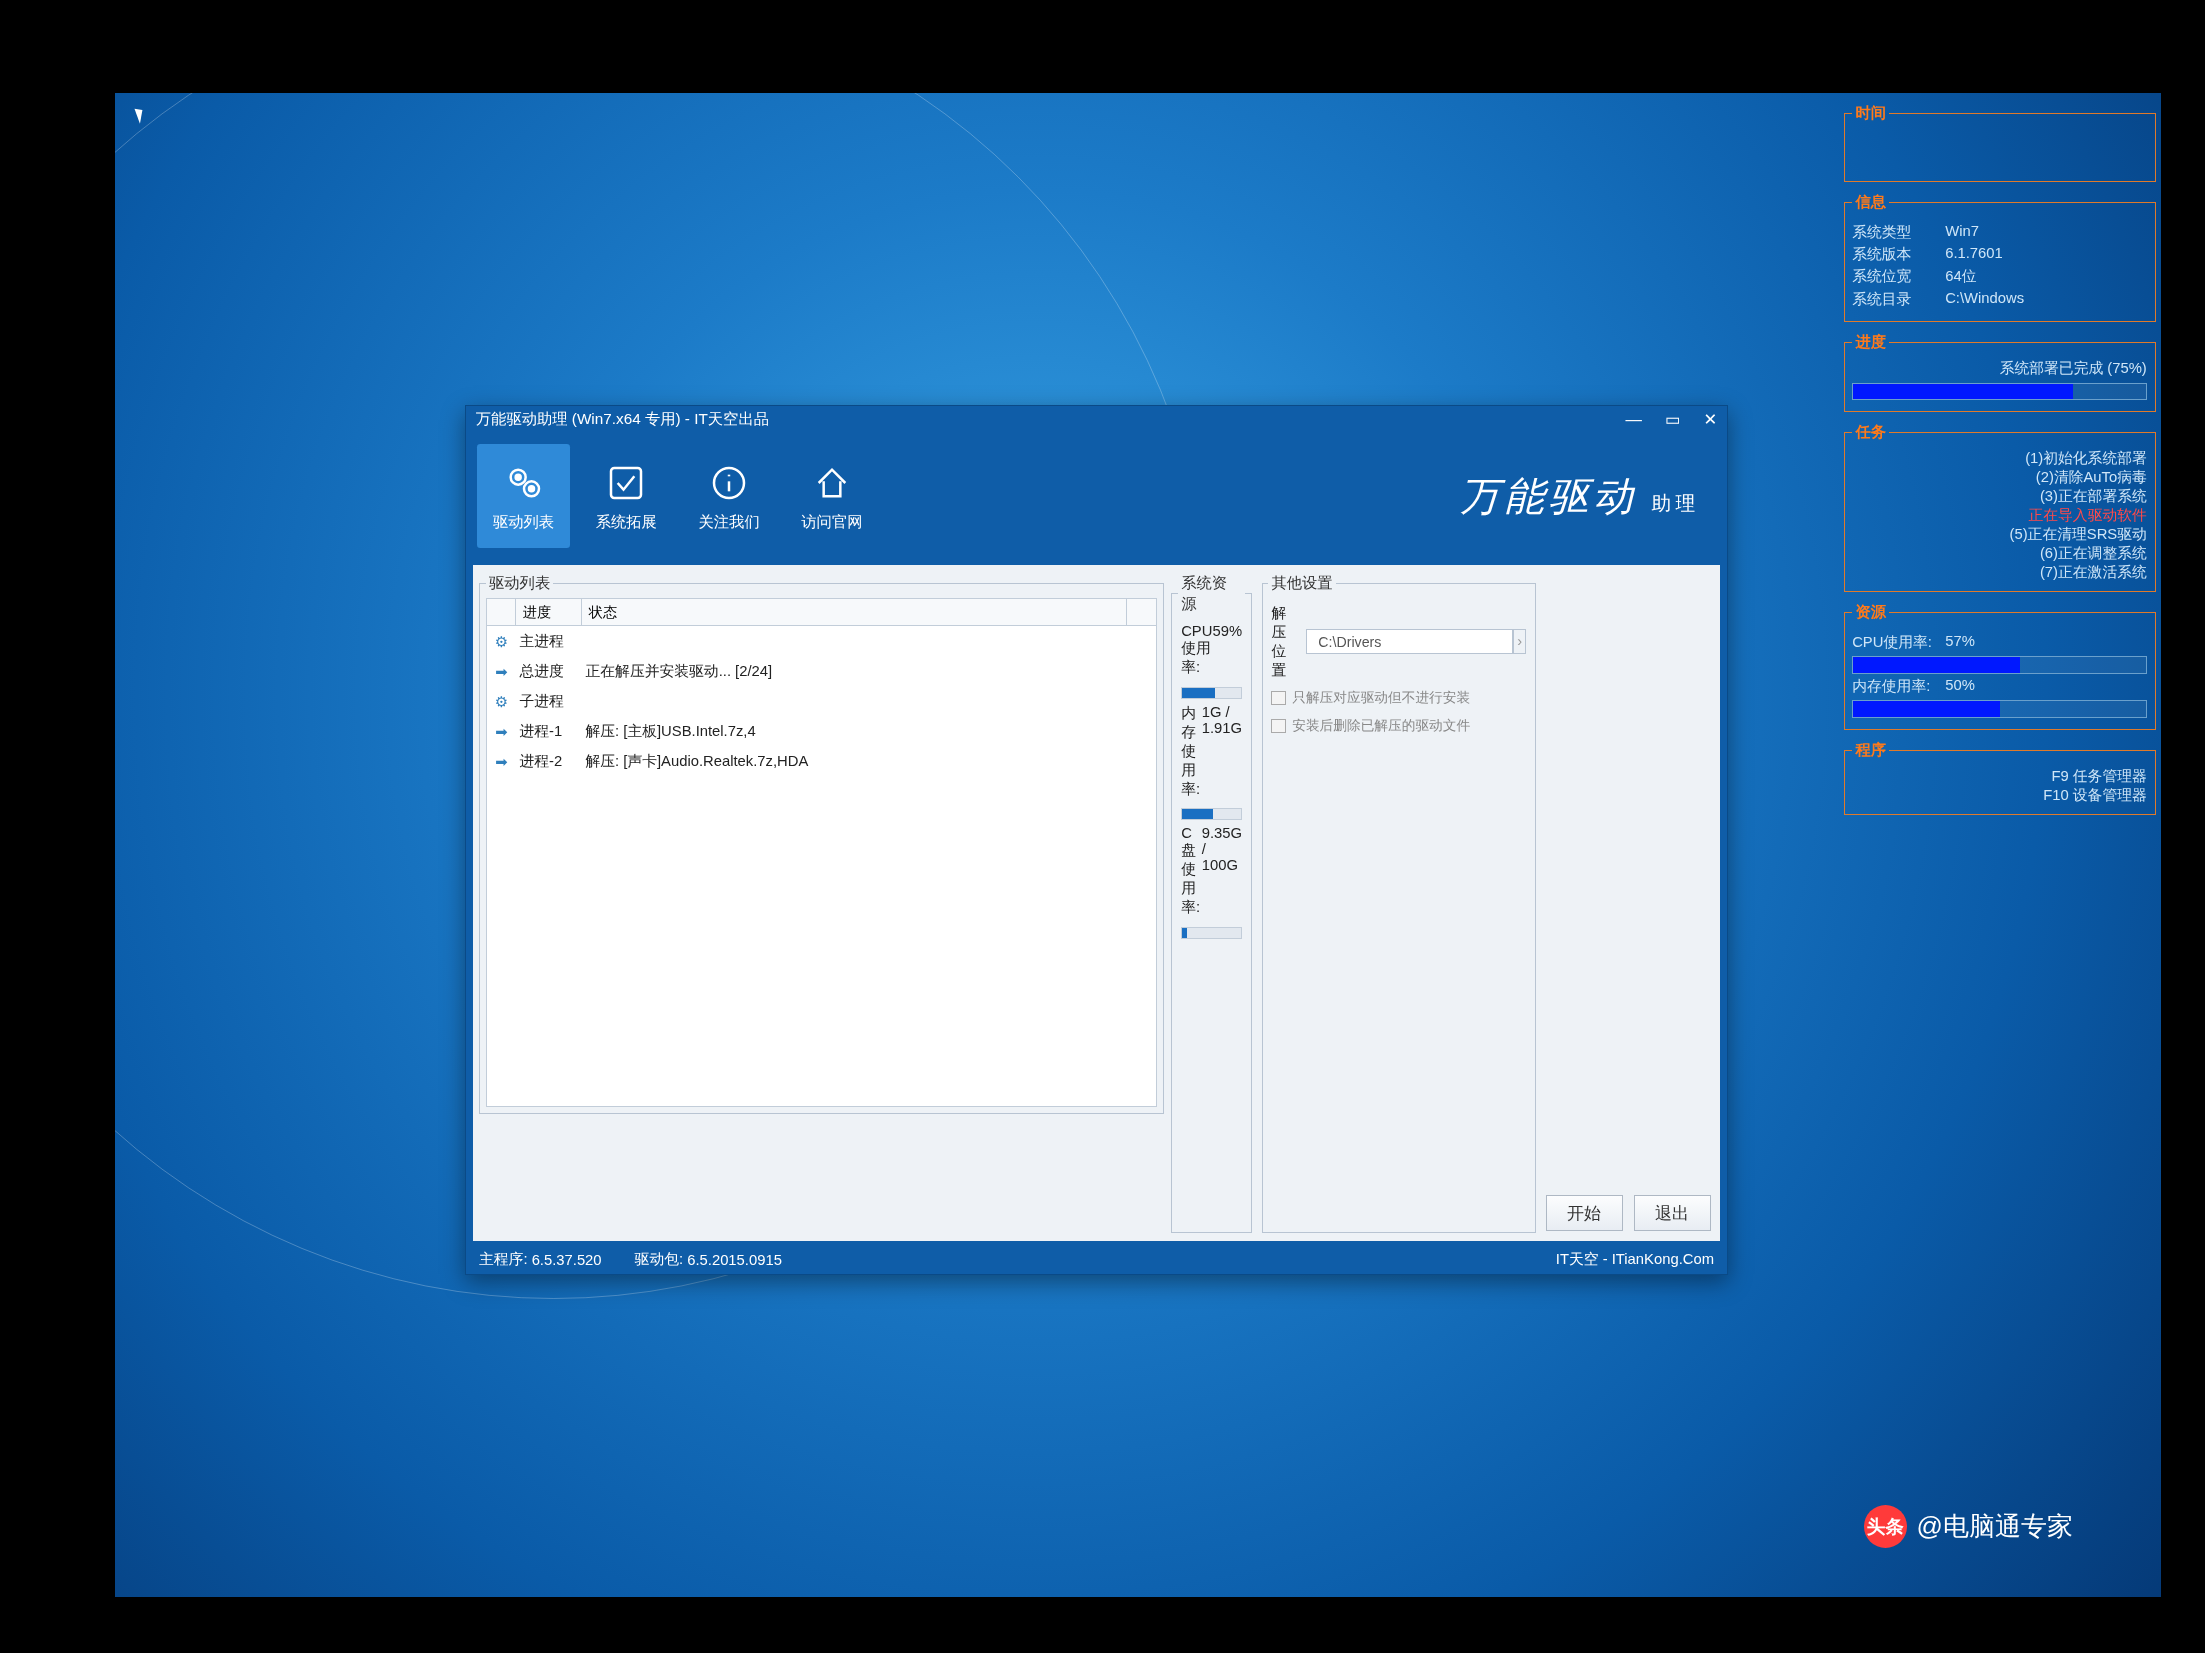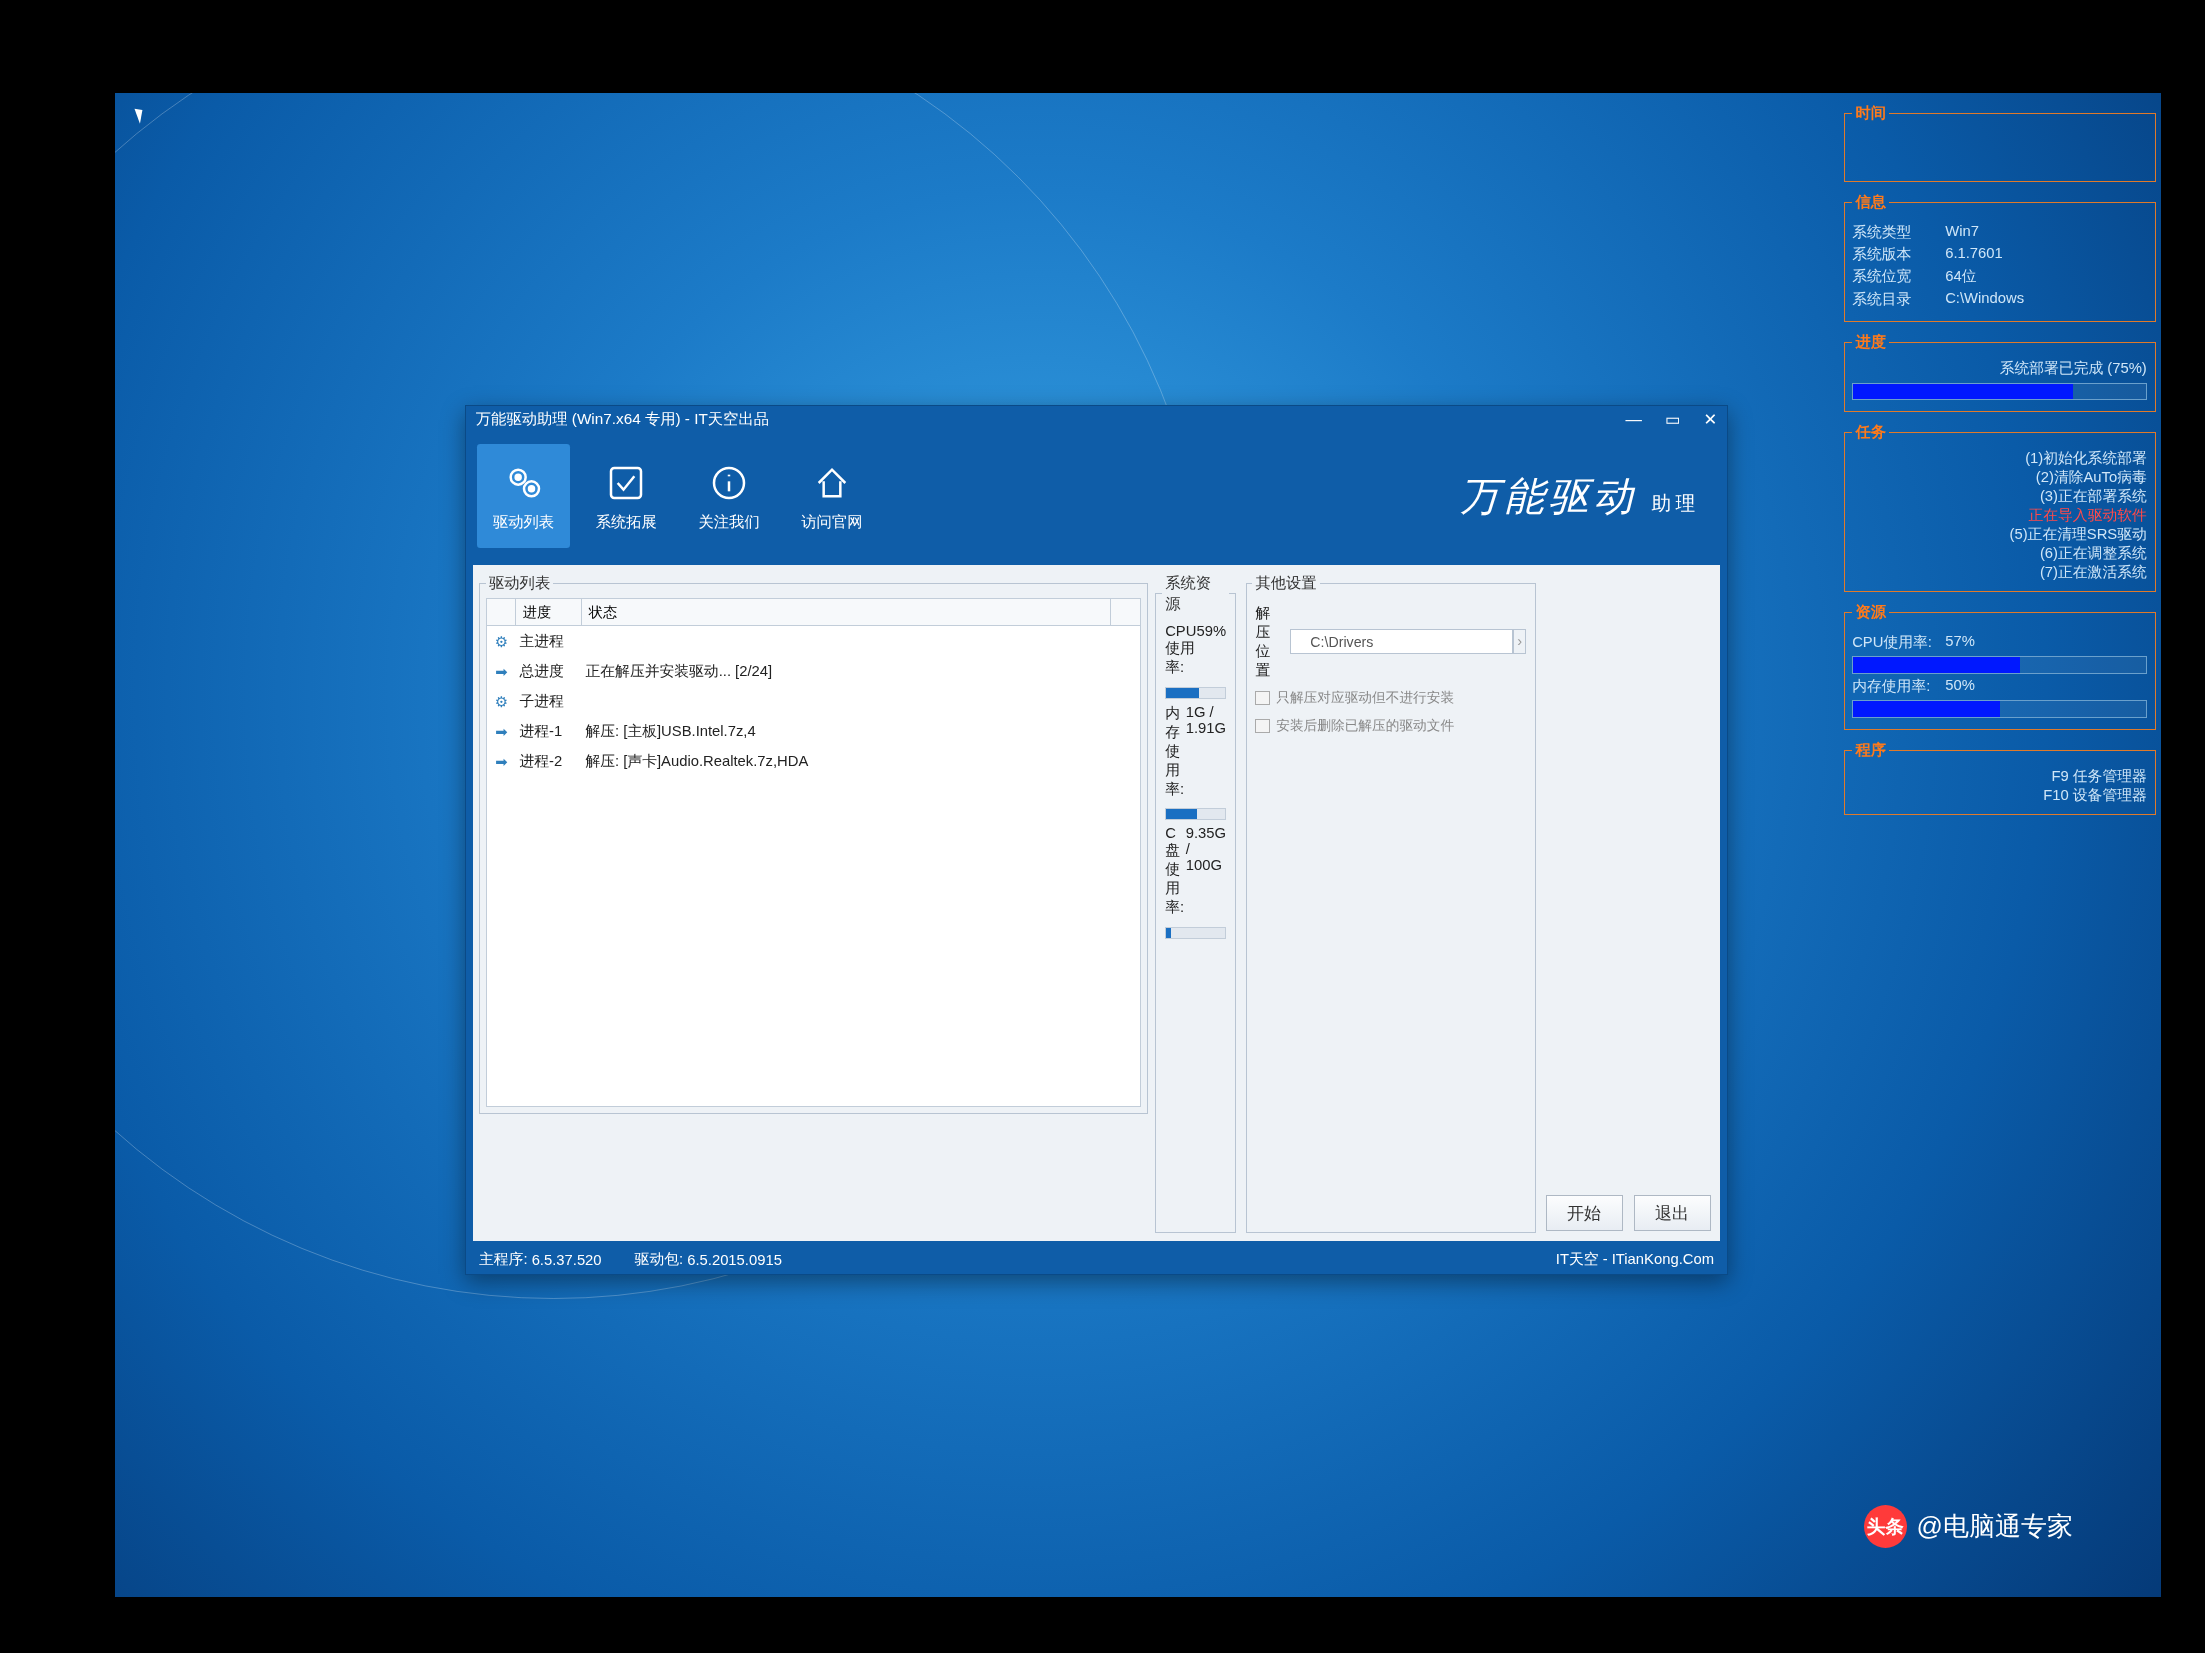--- a/index.html
+++ b/index.html
@@ -132,21 +132,21 @@
 .row .lab { width: 66px; padding-left: 3.3px; }
 .row .st { flex: 1; padding-left: 3.3px; }
 
 .resource-row { margin: 4.4px 3.3px 9.8px 3.3px; font-size: 14.8px; color: #222; display: flex; }
 .resource-row .rv { margin-left: auto; }
 .pbar { height: 12px; background: #e2e8ef; border: 0.5px solid #c2cdd9; position: relative; margin: 2.2px 3.3px 2.2px 3.3px; }
 .pbar .fill { position: absolute; left: 0; top: 0; bottom: 0; background: #1a6fc2; }
 
 .settings label { display: flex; align-items: center; font-size: 14.8px; color: #222; margin: 5.5px 3.3px; }
 .settings input[type=text] {
-  flex: 1; height: 25px; border: 0.5px solid #b8c4d2; background: #fff; padding: 0 19px;
+  flex: 1; height: 25px; border: 0.5px solid #b8c4d2; background: #fff; padding: 0 11px;
   font-size: 14.2px; color: #555; margin-left: 7.7px;
 }
 .settings .brws { width: 25px; height: 25px; border: 0.5px solid #b8c4d2; text-align: center; line-height: 23px; color: #999; }
 .settings .chk { display: flex; align-items: center; gap: 6.6px; font-size: 13.7px; color: #888; margin: 9.8px 3.3px; }
 .settings .chk .box { width: 14.2px; height: 14.2px; border: 0.5px solid #aaa; background: #f4f4f4; }
 
 .btns { display: flex; gap: 11px; justify-content: flex-end; margin-top: auto; padding: 0 3.3px 2.2px 0; }
 .btn {
   width: 77px; height: 36px;
   border: 0.5px solid #aeb8c4;

